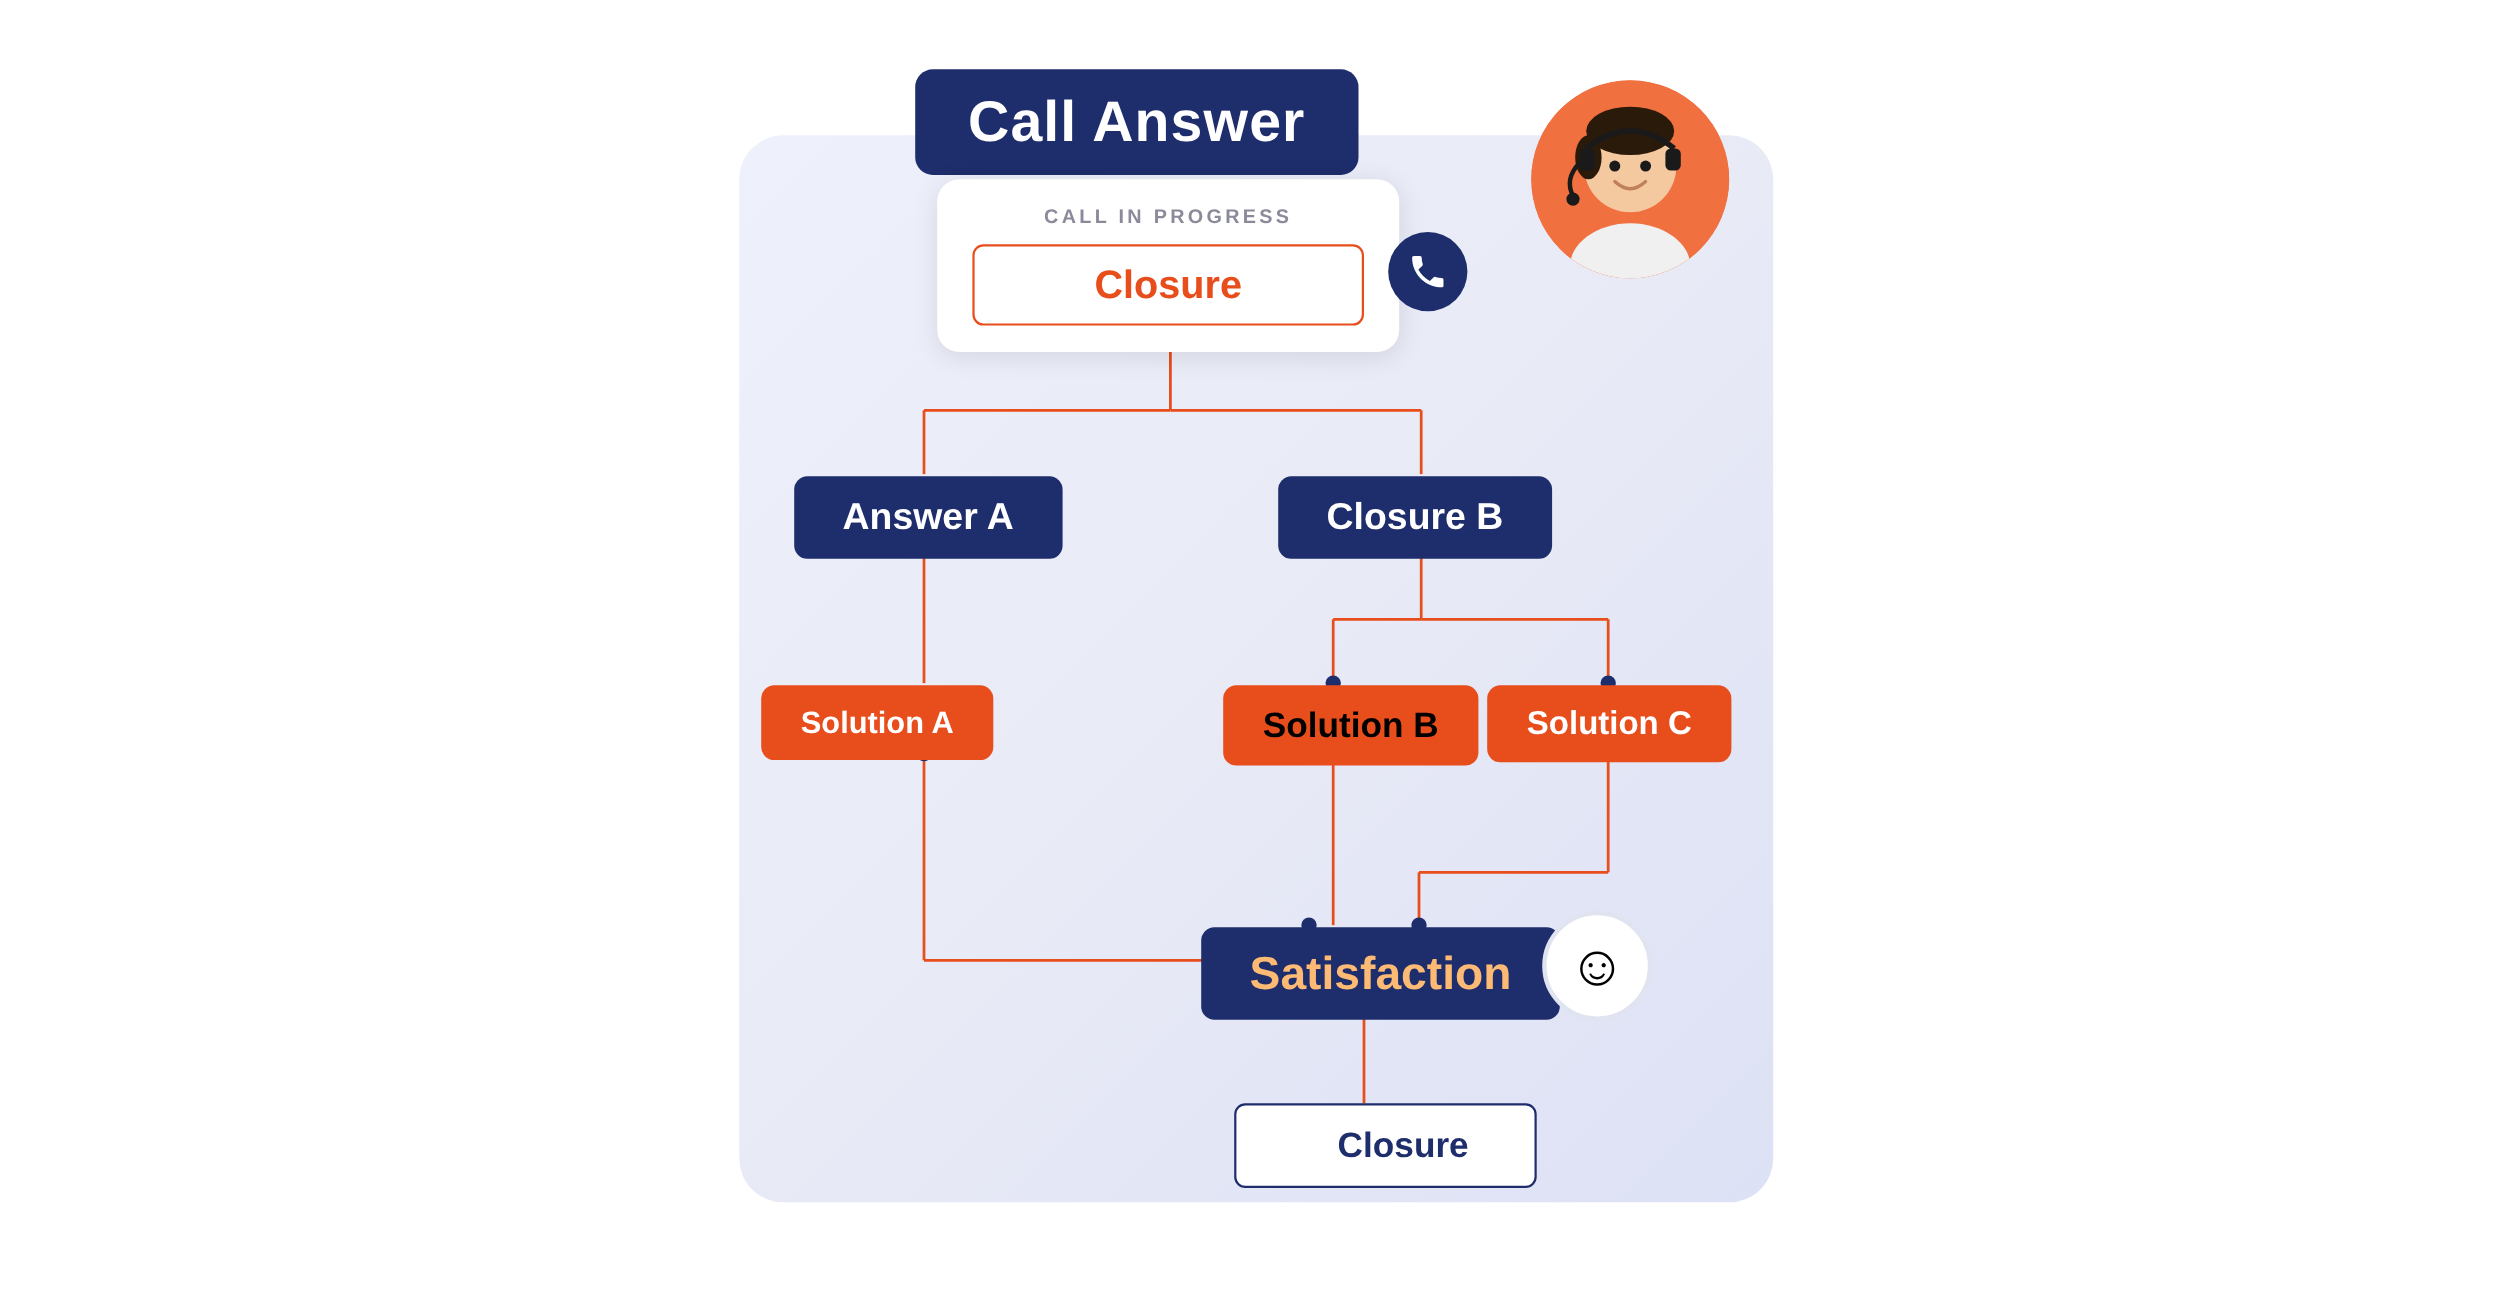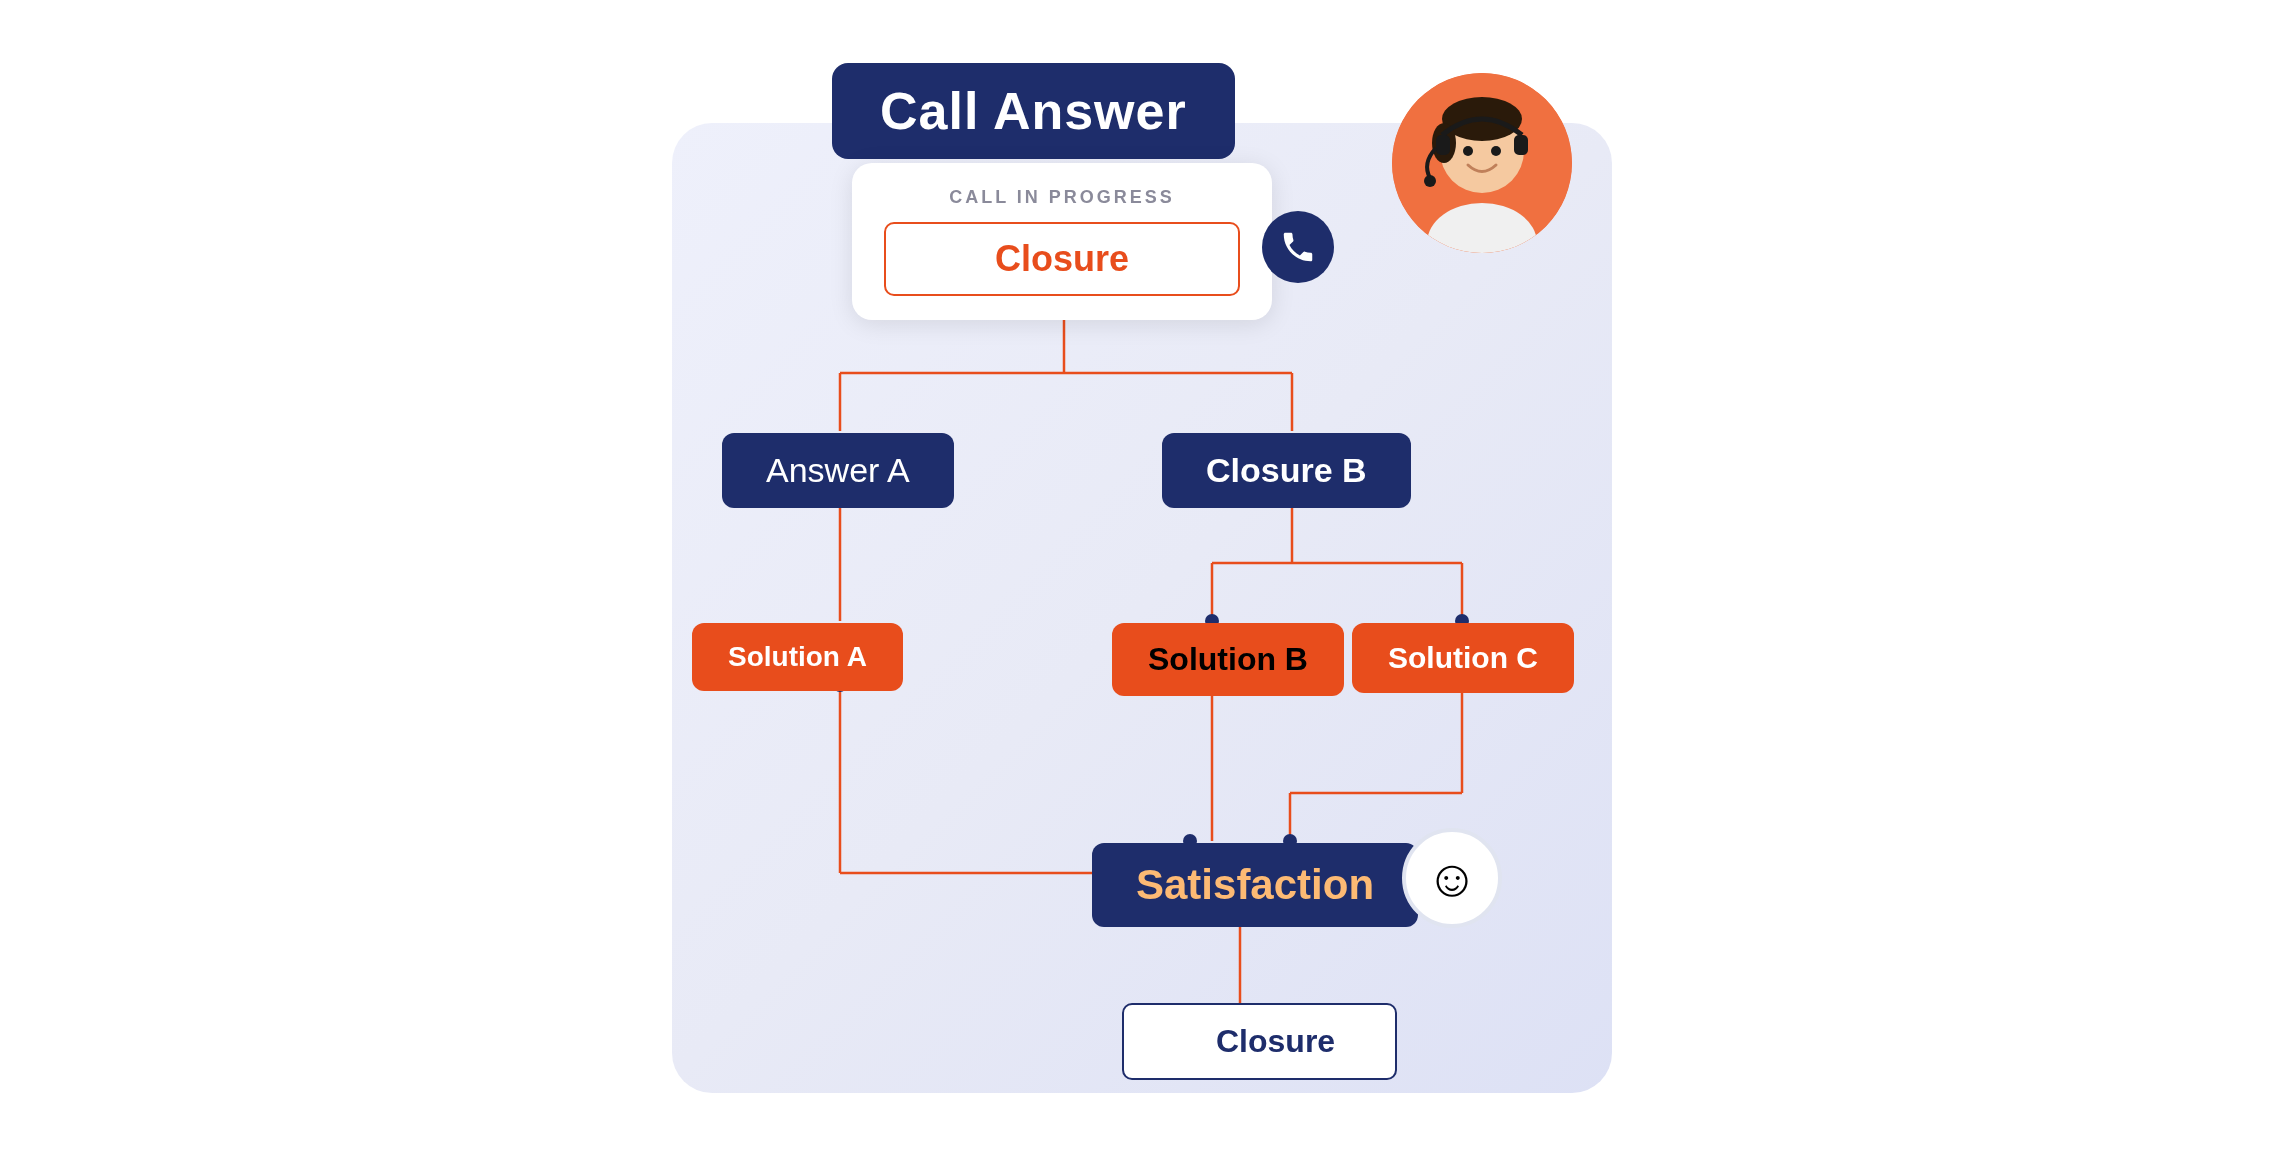--- a/index.html
+++ b/index.html
@@ -130,21 +130,21 @@
       top: 370px;
       left: 130px;
       background: #1e2d6b;
       border-radius: 12px;
       padding: 18px 44px;
       z-index: 10;
     }
     .answer-a-box span {
       color: #ffffff;
       font-size: 34px;
-      font-weight: 400;
+      font-weight: 700;
     }
 
     .answer-b-box {
       position: absolute;
       top: 370px;
       left: 570px;
       background: #1e2d6b;
       border-radius: 12px;
       padding: 18px 44px;
       z-index: 10;

